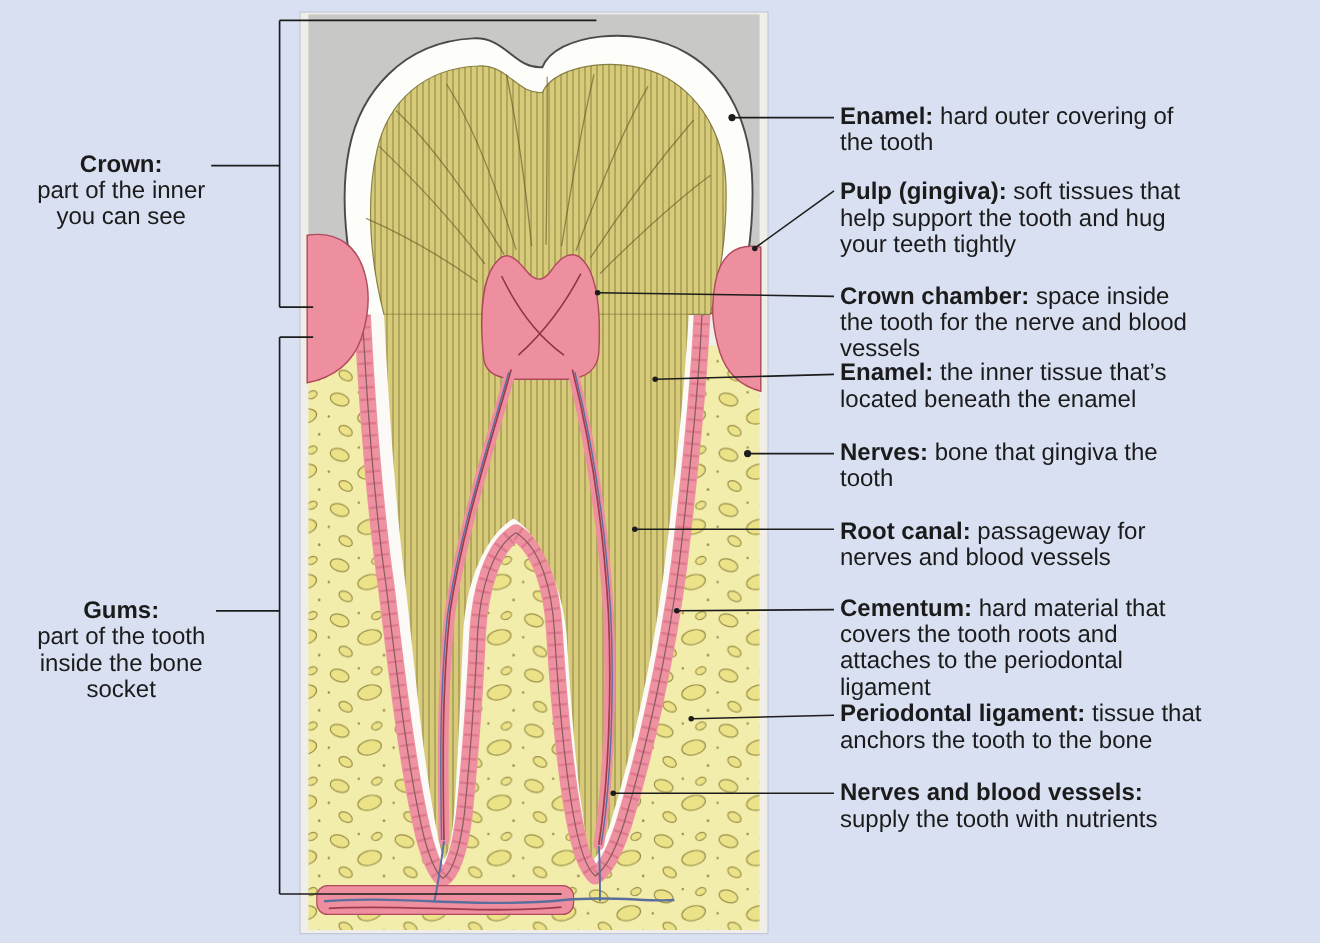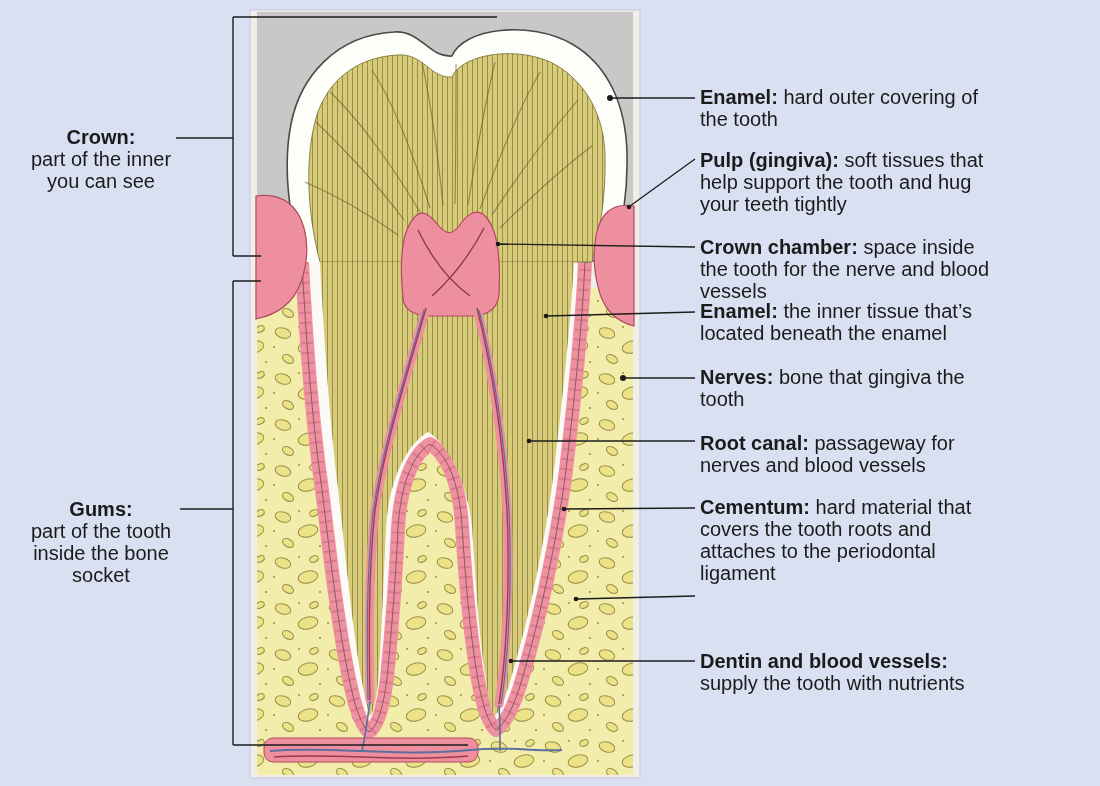--- a/index.html
+++ b/index.html
@@ -196,18 +196,22 @@
     <span class="desc">bone that gingiva the tooth</span>
   </div>
   <div class="label right-label" style="top:432px">
     <span class="term">Root canal:</span>
     <span class="desc">passageway for nerves and blood vessels</span>
   </div>
   <div class="label right-label" style="top:496px">
     <span class="term">Cementum:</span>
     <span class="desc">hard material that covers the tooth roots and attaches to the periodontal ligament</span>
   </div>
+  <div class="label right-label" style="top:584px">
+    <span class="term">Periodontal ligament:</span>
+    <span class="desc">tissue that anchors the tooth to the bone</span>
+  </div>
   <div class="label right-label" style="top:650px">
-    <span class="term">Dentin and blood vessels:</span>
+    <span class="term">Nerves and blood vessels:</span>
     <span class="desc">supply the tooth with nutrients</span>
   </div>
 
 </div>
 
 </body></html>

